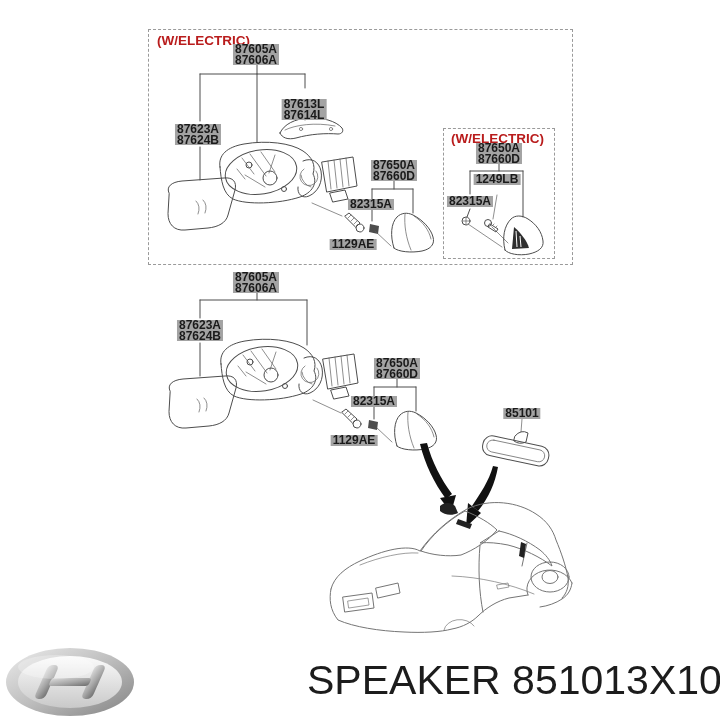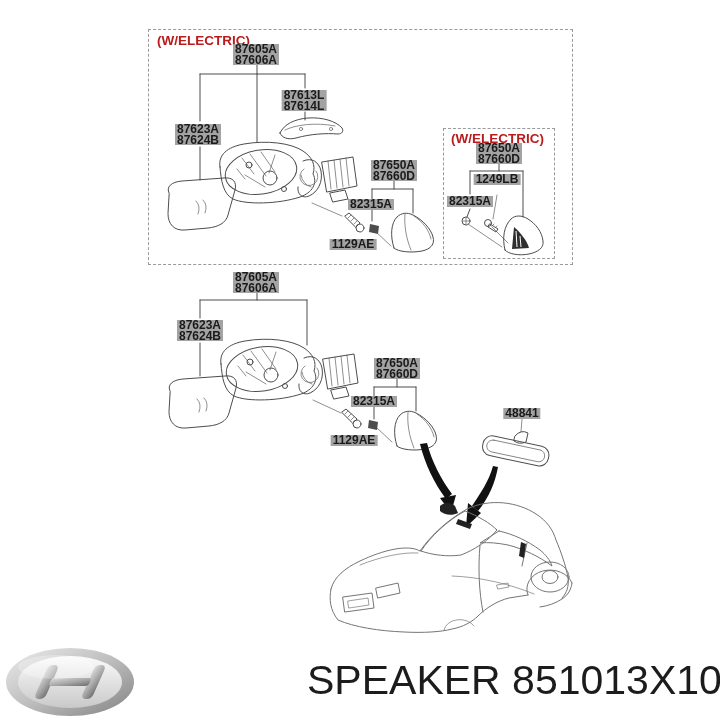--- a/index.html
+++ b/index.html
@@ -155,21 +155,21 @@
   <div class="dash box-electric"></div>
   <div class="dash box-speaker"></div>
 
   <div class="title" style="left:155px;top:33px">(W/ELECTRIC)</div>
   <div class="title" style="left:449px;top:131px">(W/ELECTRIC)</div>
 
   <div class="lbl" style="left:256px;top:44px">
     <div>87605A</div>
     <div>87606A</div>
   </div>
-  <div class="lbl" style="left:304px;top:90px">
+  <div class="lbl" style="left:304px;top:99px">
     <div>87613L</div>
     <div>87614L</div>
   </div>
   <div class="lbl" style="left:198px;top:124px">
     <div>87623A</div>
     <div>87624B</div>
   </div>
   <div class="lbl" style="left:394px;top:160px">
     <div>87650A</div>
     <div>87660D</div>
@@ -191,21 +191,21 @@
   <div class="lbl" style="left:200px;top:320px">
     <div>87623A</div>
     <div>87624B</div>
   </div>
   <div class="lbl" style="left:397px;top:358px">
     <div>87650A</div>
     <div>87660D</div>
   </div>
   <div class="lbl" style="left:374px;top:396px">82315A</div>
   <div class="lbl" style="left:354px;top:435px">1129AE</div>
-  <div class="lbl" style="left:522px;top:408px">48841</div>
+  <div class="lbl" style="left:522px;top:408px">85101</div>
 
   <svg class="logo-svg" viewBox="-68 -36 136 72">
     <ellipse cx="0" cy="0" rx="64" ry="34" fill="url(#lgRim)"></ellipse>
     <defs>
       <linearGradient id="lgRim" x1="0" y1="0" x2="1" y2="1">
         <stop offset="0" stop-color="#ececec"></stop>
           <stop offset="0.5" stop-color="#bdbdbd"></stop>
           <stop offset="1" stop-color="#828282"></stop>
       </linearGradient>
       <linearGradient id="lgInner" x1="0" y1="0" x2="0" y2="1">

